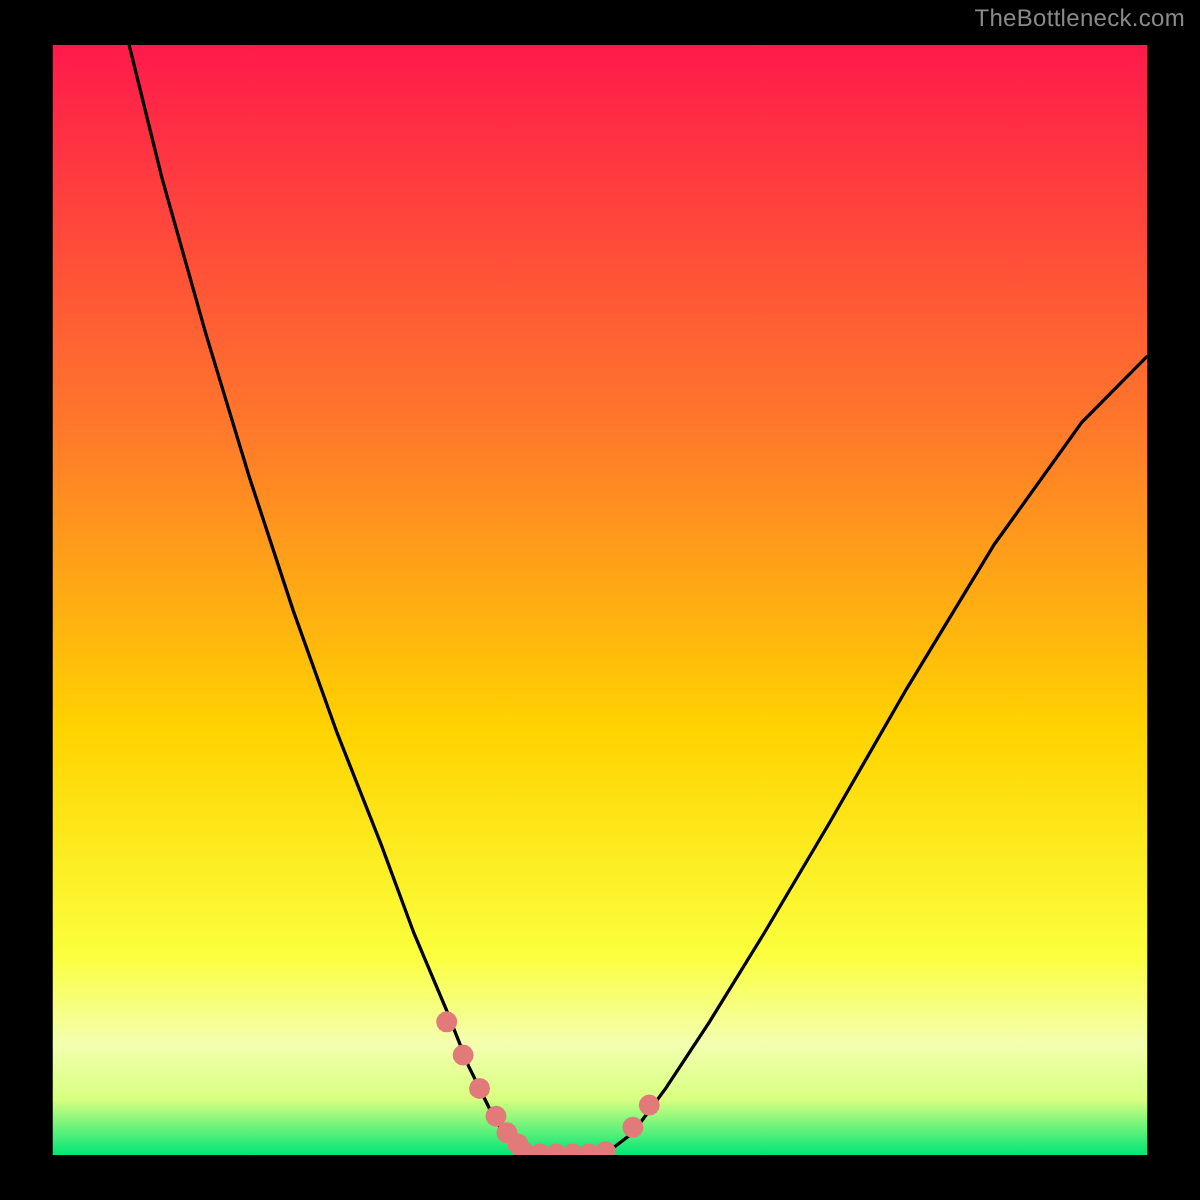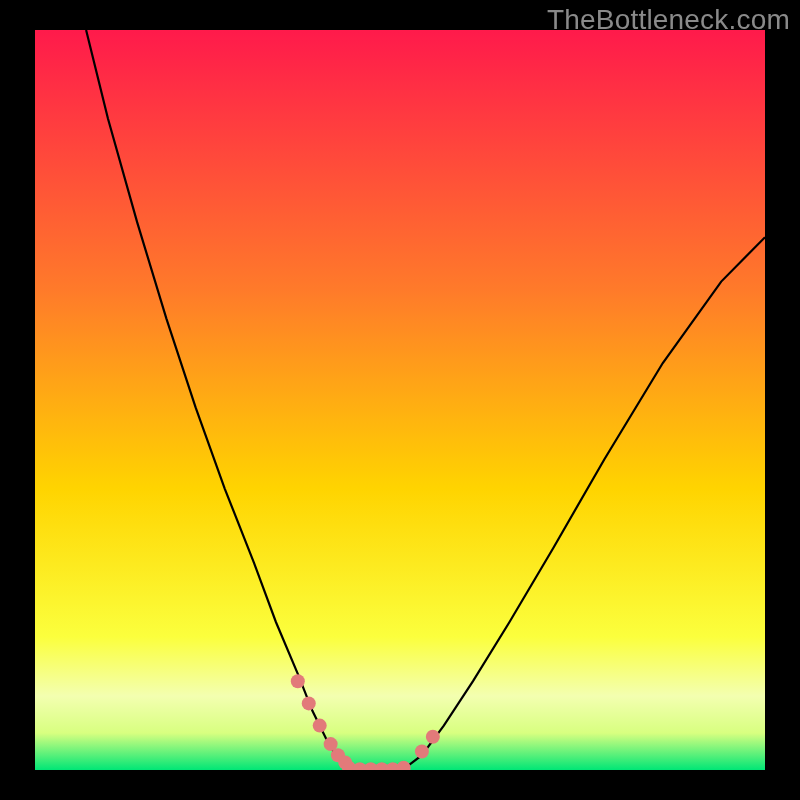--- a/index.html
+++ b/index.html
@@ -15,21 +15,21 @@
     position: relative;
     width: 800px;
     height: 800px;
     background: #000;
   }
   .watermark {
     position: absolute;
     top: 4px;
     right: 10px;
     color: #8a8a8a;
-    font-size: 28px;
+    font-size: 16px;
     letter-spacing: 0.2px;
     z-index: 5;
     font-weight: 400;
   }
   .plot-area {
     position: absolute;
     left: 35px;
     top: 30px;
     width: 730px;
     height: 740px;

